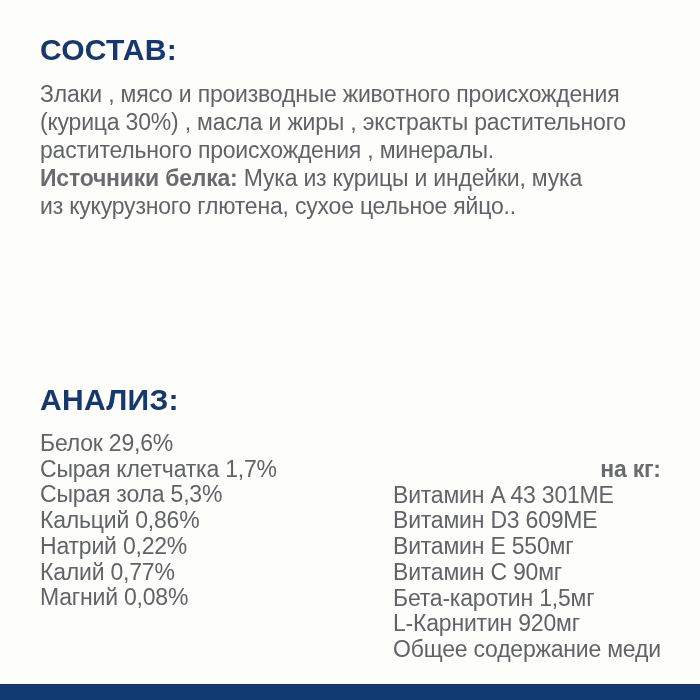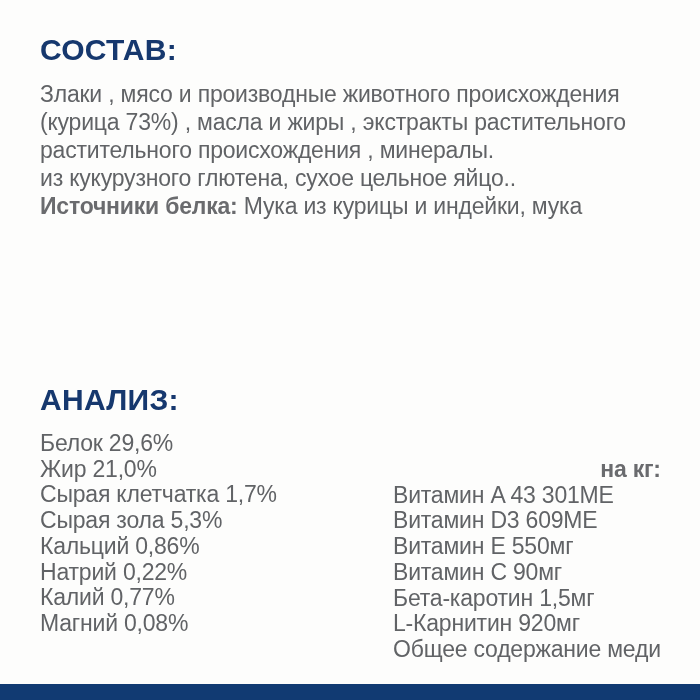--- a/index.html
+++ b/index.html
@@ -73,33 +73,32 @@
 </head>
 <body>
 
 <div class="page">
 
   <section>
     <h1 class="section-title composition-title">СОСТАВ:</h1>
 
     <div class="body-text">
       <div class="line">Злаки , мясо и производные животного происхождения</div>
-      <div class="line">(курица 73%) , масла и жиры , экстракты растительного</div>
+      <div class="line">(курица 30%) , масла и жиры , экстракты растительного</div>
       <div class="line">растительного происхождения , минералы.</div>
+      <div class="line"><span class="bold-label">Источники белка:</span><span> Мука из курицы и индейки, мука</span></div>
       <div class="line">из кукурузного глютена, сухое цельное яйцо..</div>
-      <div class="line"><span class="bold-label">Источники белка:</span><span> Мука из курицы и индейки, мука</span></div>
     </div>
   </section>
 
   <section>
     <h1 class="section-title analysis-title">АНАЛИЗ:</h1>
 
     <div class="analysis-col analysis-left">
       <div class="line">Белок 29,6%</div>
-      <div class="line">Жир 21,0%</div>
       <div class="line">Сырая клетчатка 1,7%</div>
       <div class="line">Сырая зола 5,3%</div>
       <div class="line">Кальций 0,86%</div>
       <div class="line">Натрий 0,22%</div>
       <div class="line">Калий 0,77%</div>
       <div class="line">Магний 0,08%</div>
     </div>
 
     <div class="analysis-col analysis-right">
       <div class="line per-kg-label">на кг:</div>

